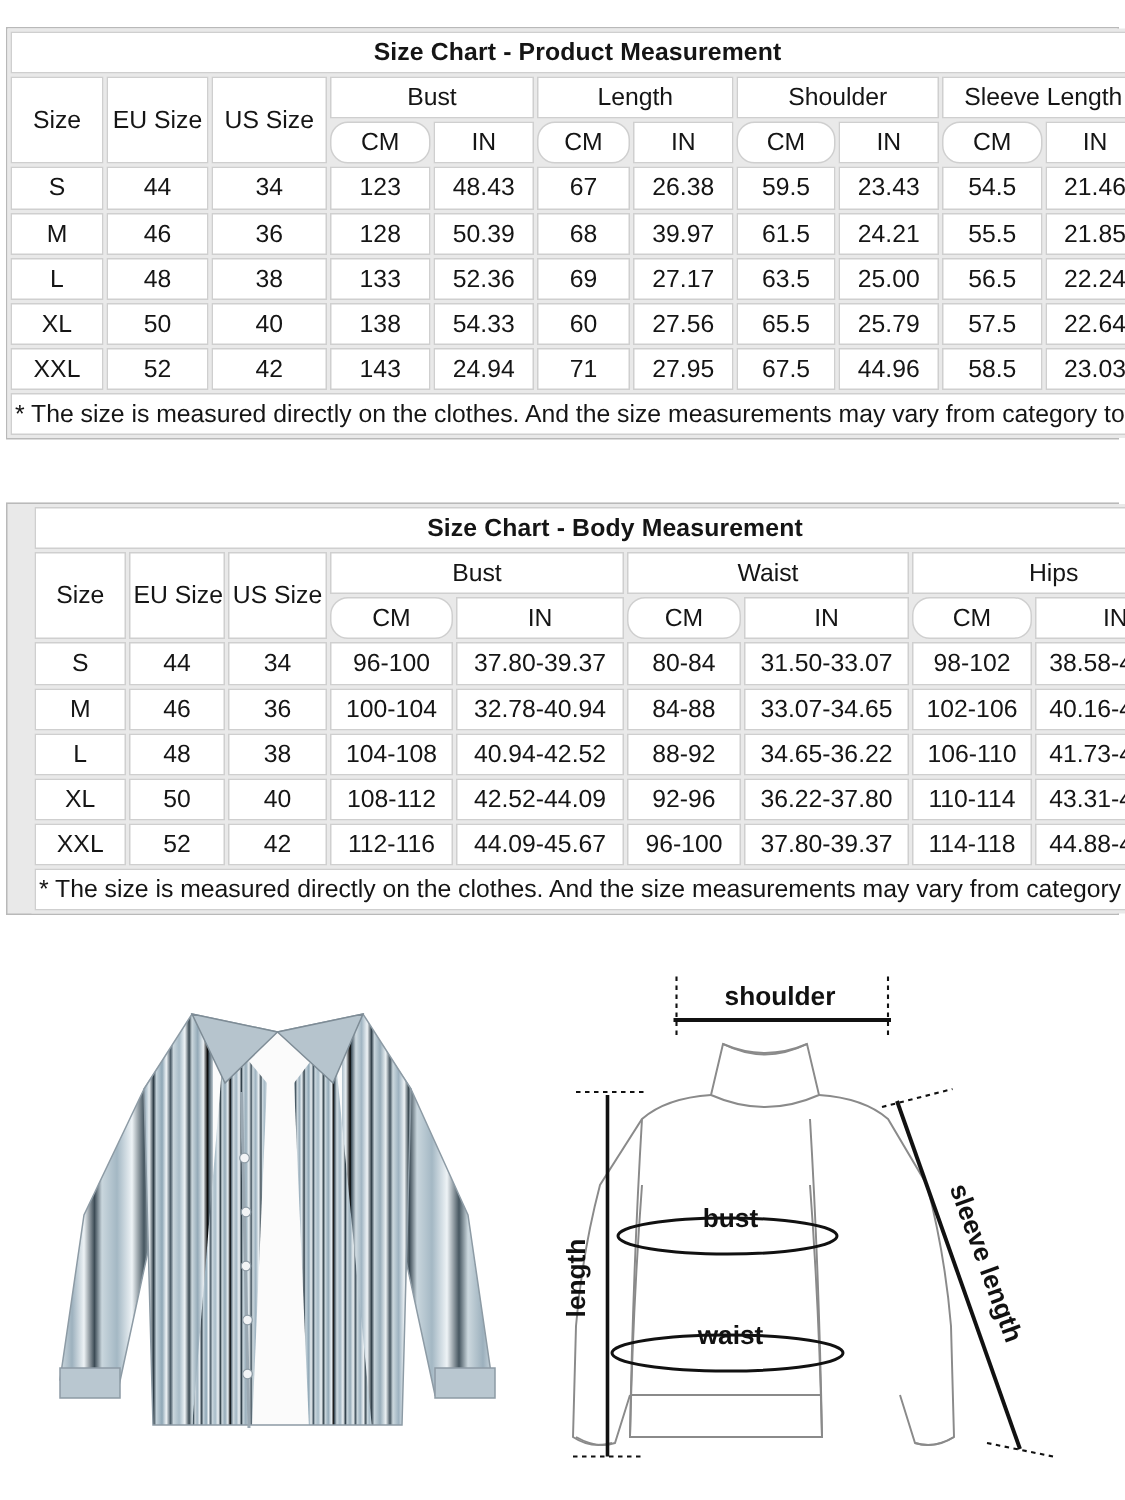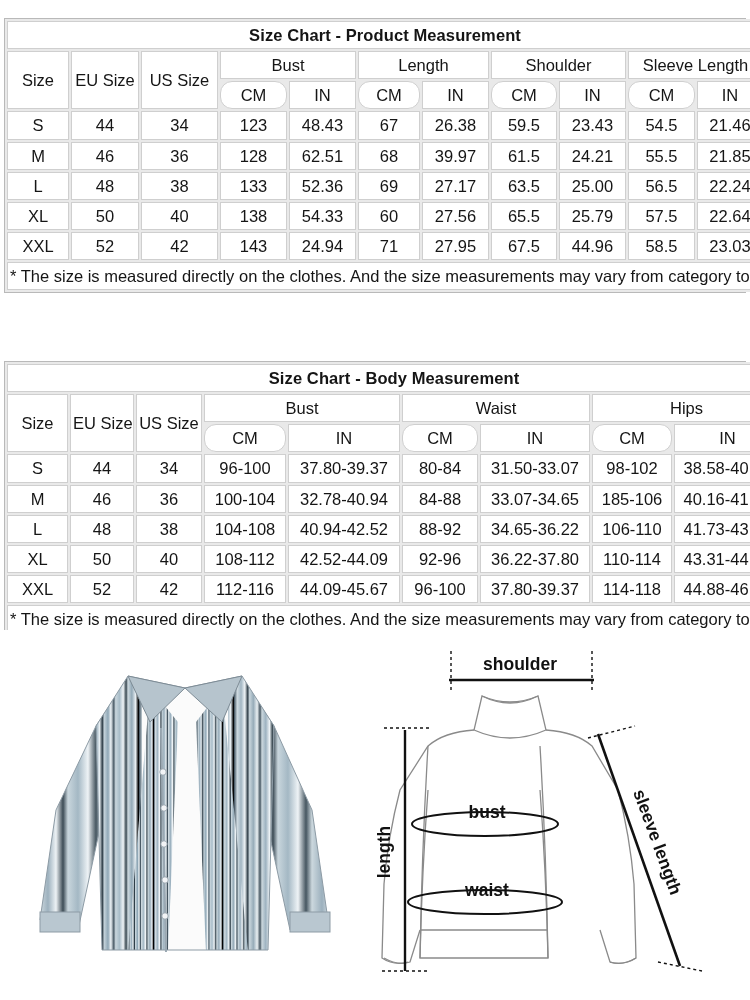--- a/index.html
+++ b/index.html
@@ -10,21 +10,21 @@
   }
   .page{position:relative;width:612px;height:1000px;}
 
   
   .chart-block{
     position:absolute;left:4px;width:742px;
     border:1px solid #b9b9b9;background:#e9e9e9;
     box-sizing:border-box;
   }
   #chart-product{top:18px;}
-  #chart-body{top:361px;}
+  #chart-body{top:335px;padding-left:16px;}
 
   table.sizetable{
     width:100%;border-collapse:separate;border-spacing:2px;
     background:#e9e9e9;table-layout:fixed;
   }
   table.sizetable td{
     background:#ffffff;border:1px solid #cfcfcf;
     text-align:center;vertical-align:middle;
     font-size:16.5px;line-height:1.1;
     padding:4px 2px;color:#151515;
@@ -104,21 +104,21 @@
           <td>59.5</td>
           <td>23.43</td>
           <td>54.5</td>
           <td>21.46</td>
         </tr>
         <tr>
           <td>M</td>
           <td>46</td>
           <td>36</td>
           <td>128</td>
-          <td>62.51</td>
+          <td>50.39</td>
           <td>68</td>
           <td>39.97</td>
           <td>61.5</td>
           <td>24.21</td>
           <td>55.5</td>
           <td>21.85</td>
         </tr>
         <tr>
           <td>L</td>
           <td>48</td>
@@ -212,21 +212,21 @@
           <td>38.58-40.16</td>
         </tr>
         <tr>
           <td>M</td>
           <td>46</td>
           <td>36</td>
           <td>100-104</td>
           <td>32.78-40.94</td>
           <td>84-88</td>
           <td>33.07-34.65</td>
-          <td>185-106</td>
+          <td>102-106</td>
           <td>40.16-41.73</td>
         </tr>
         <tr>
           <td>L</td>
           <td>48</td>
           <td>38</td>
           <td>104-108</td>
           <td>40.94-42.52</td>
           <td>88-92</td>
           <td>34.65-36.22</td>

